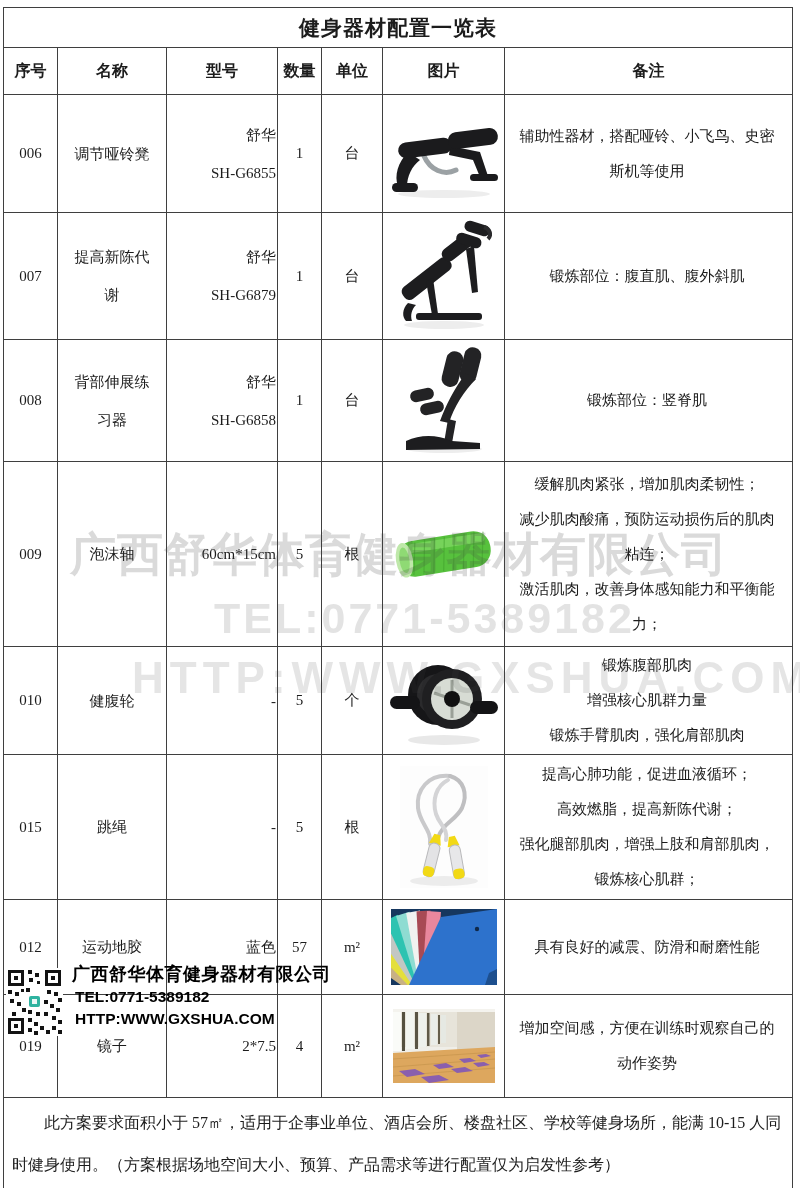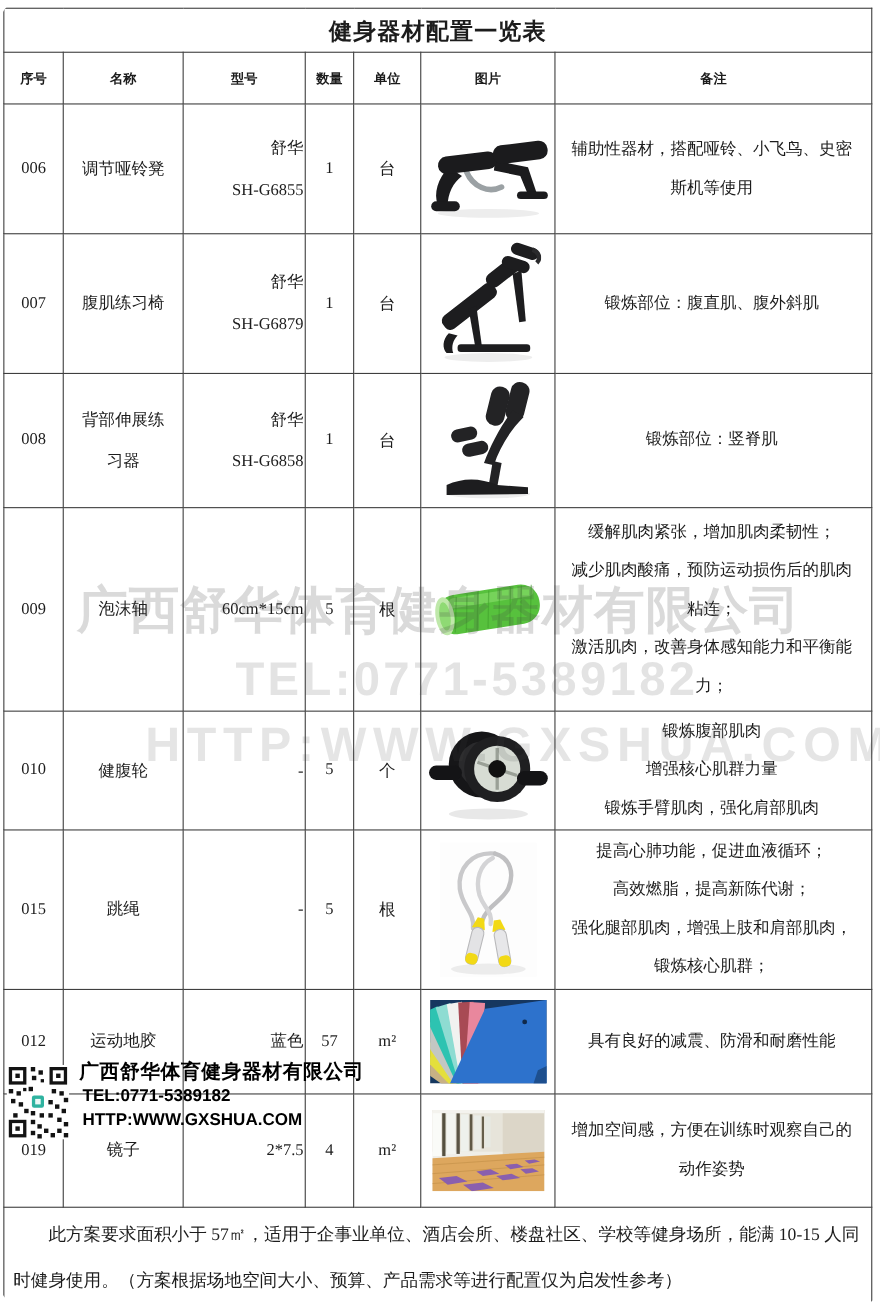--- a/index.html
+++ b/index.html
@@ -1,21 +1,21 @@
 <!DOCTYPE html>
 <html><head>
 <meta charset="utf-8">
 <style>
   html,body{margin:0;padding:0;background:#fff;}
   .page{position:relative;width:800px;height:1188px;background:#fff;overflow:hidden;
-        font-family:"Liberation Serif","DejaVu Serif",serif;color:#1c1c1c;border-radius:21px;}
+        font-family:"Liberation Serif","DejaVu Serif",serif;color:#1c1c1c;}
   table.sheet{position:absolute;left:3px;top:7px;width:789px;border-collapse:collapse;table-layout:fixed;}
   td{border:1px solid #3f3f3f;text-align:center;vertical-align:middle;font-size:15px;overflow:hidden;}
   .title-cell{font-size:21px;font-weight:bold;letter-spacing:1px;}
-  .head-cell{font-size:12px;font-weight:bold;}
+  .head-cell{font-size:16px;font-weight:bold;}
   .c-name{line-height:38px;padding:0 16px;margin-top:30px;}
   .c-model{white-space:pre-line;line-height:38px;text-align:right;}
   .c-remark{white-space:pre-line;line-height:35px;text-align:center;padding:0 12px 0 9px;}
   .c-pic{padding:0;}
   .c-pic svg{display:block;margin:0 auto;}
   .c-footer{text-align:left;padding:4px 8px;font-size:16px;line-height:42px;}
   .c-footer p{margin:0;text-indent:2em;}
   .c-footer .bold{font-weight:normal;}
   
   .wm{position:absolute;font-family:"Liberation Sans","DejaVu Sans",sans-serif;font-weight:bold;
@@ -81,21 +81,21 @@
             <rect x="10" y="34" width="54" height="16" rx="8" transform="rotate(-7 37 42)"></rect>
             <rect x="60" y="24" width="50" height="17" rx="8" transform="rotate(-7 85 33)"></rect>
           </g>
         </svg>
       </td>
       <td class="c-remark">辅助性器材，搭配哑铃、小飞鸟、史密斯机等使用</td>
     </tr>
 
     <tr style="height:127px">
       <td>007</td>
-      <td class="c-name">腹肌练习椅</td>
+      <td class="c-name">提高新陈代谢</td>
       <td class="c-model">舒华
 SH-G6879</td>
       <td>1</td>
       <td>台</td>
       <td class="c-pic">
         <svg width="96" height="114" viewBox="0 0 96 114">
           <ellipse cx="48" cy="106" rx="40" ry="4" fill="#ededed"></ellipse>
           <g fill="#1d1d1f">
             <rect x="2" y="52" width="58" height="15" rx="6" transform="rotate(-38 31 60)"></rect>
             <rect x="44" y="22" width="34" height="14" rx="6" transform="rotate(-38 61 29)"></rect>

